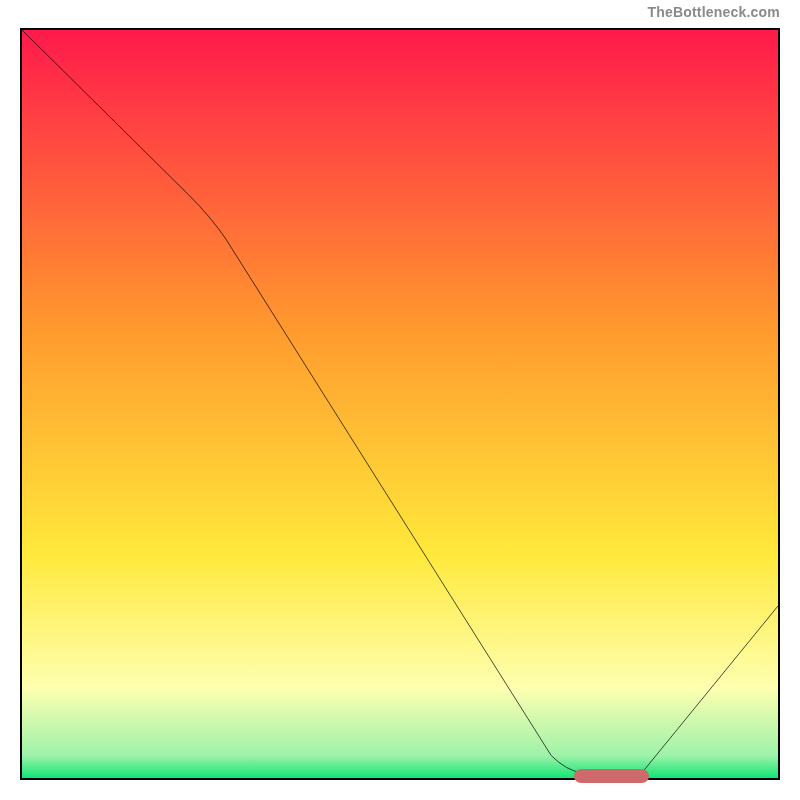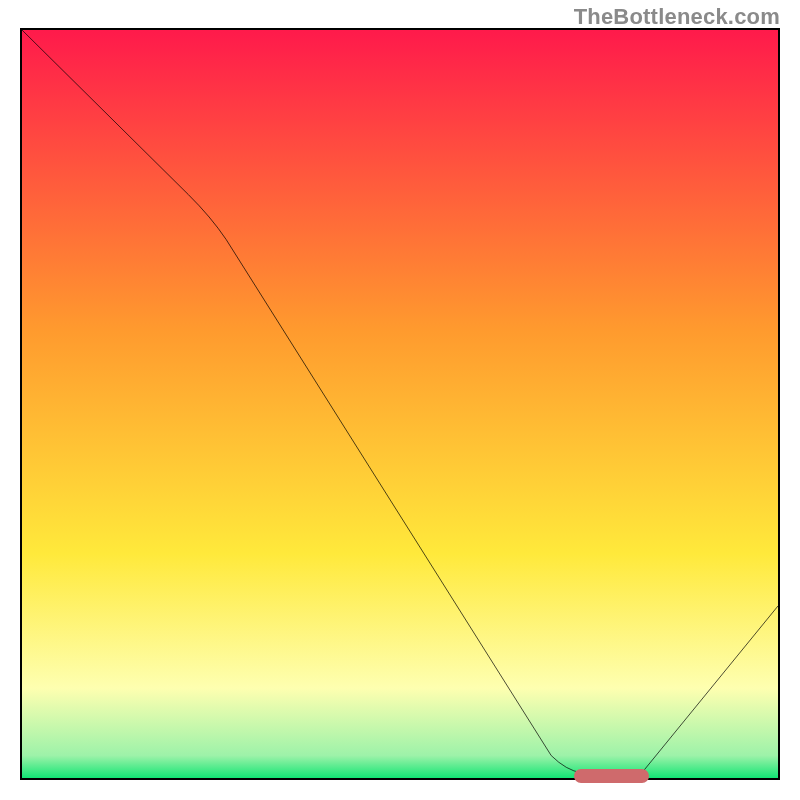--- a/index.html
+++ b/index.html
@@ -13,21 +13,21 @@
   }
   .container {
     position: relative;
     width: 800px;
     height: 800px;
   }
   .watermark {
     position: absolute;
     top: 4px;
     right: 20px;
-    font-size: 22px;
+    font-size: 14px;
     font-weight: 600;
     color: #8a8a8a;
     letter-spacing: 0.2px;
     user-select: none;
   }
   .plot-frame {
     position: absolute;
     left: 20px;
     top: 28px;
     width: 760px;

